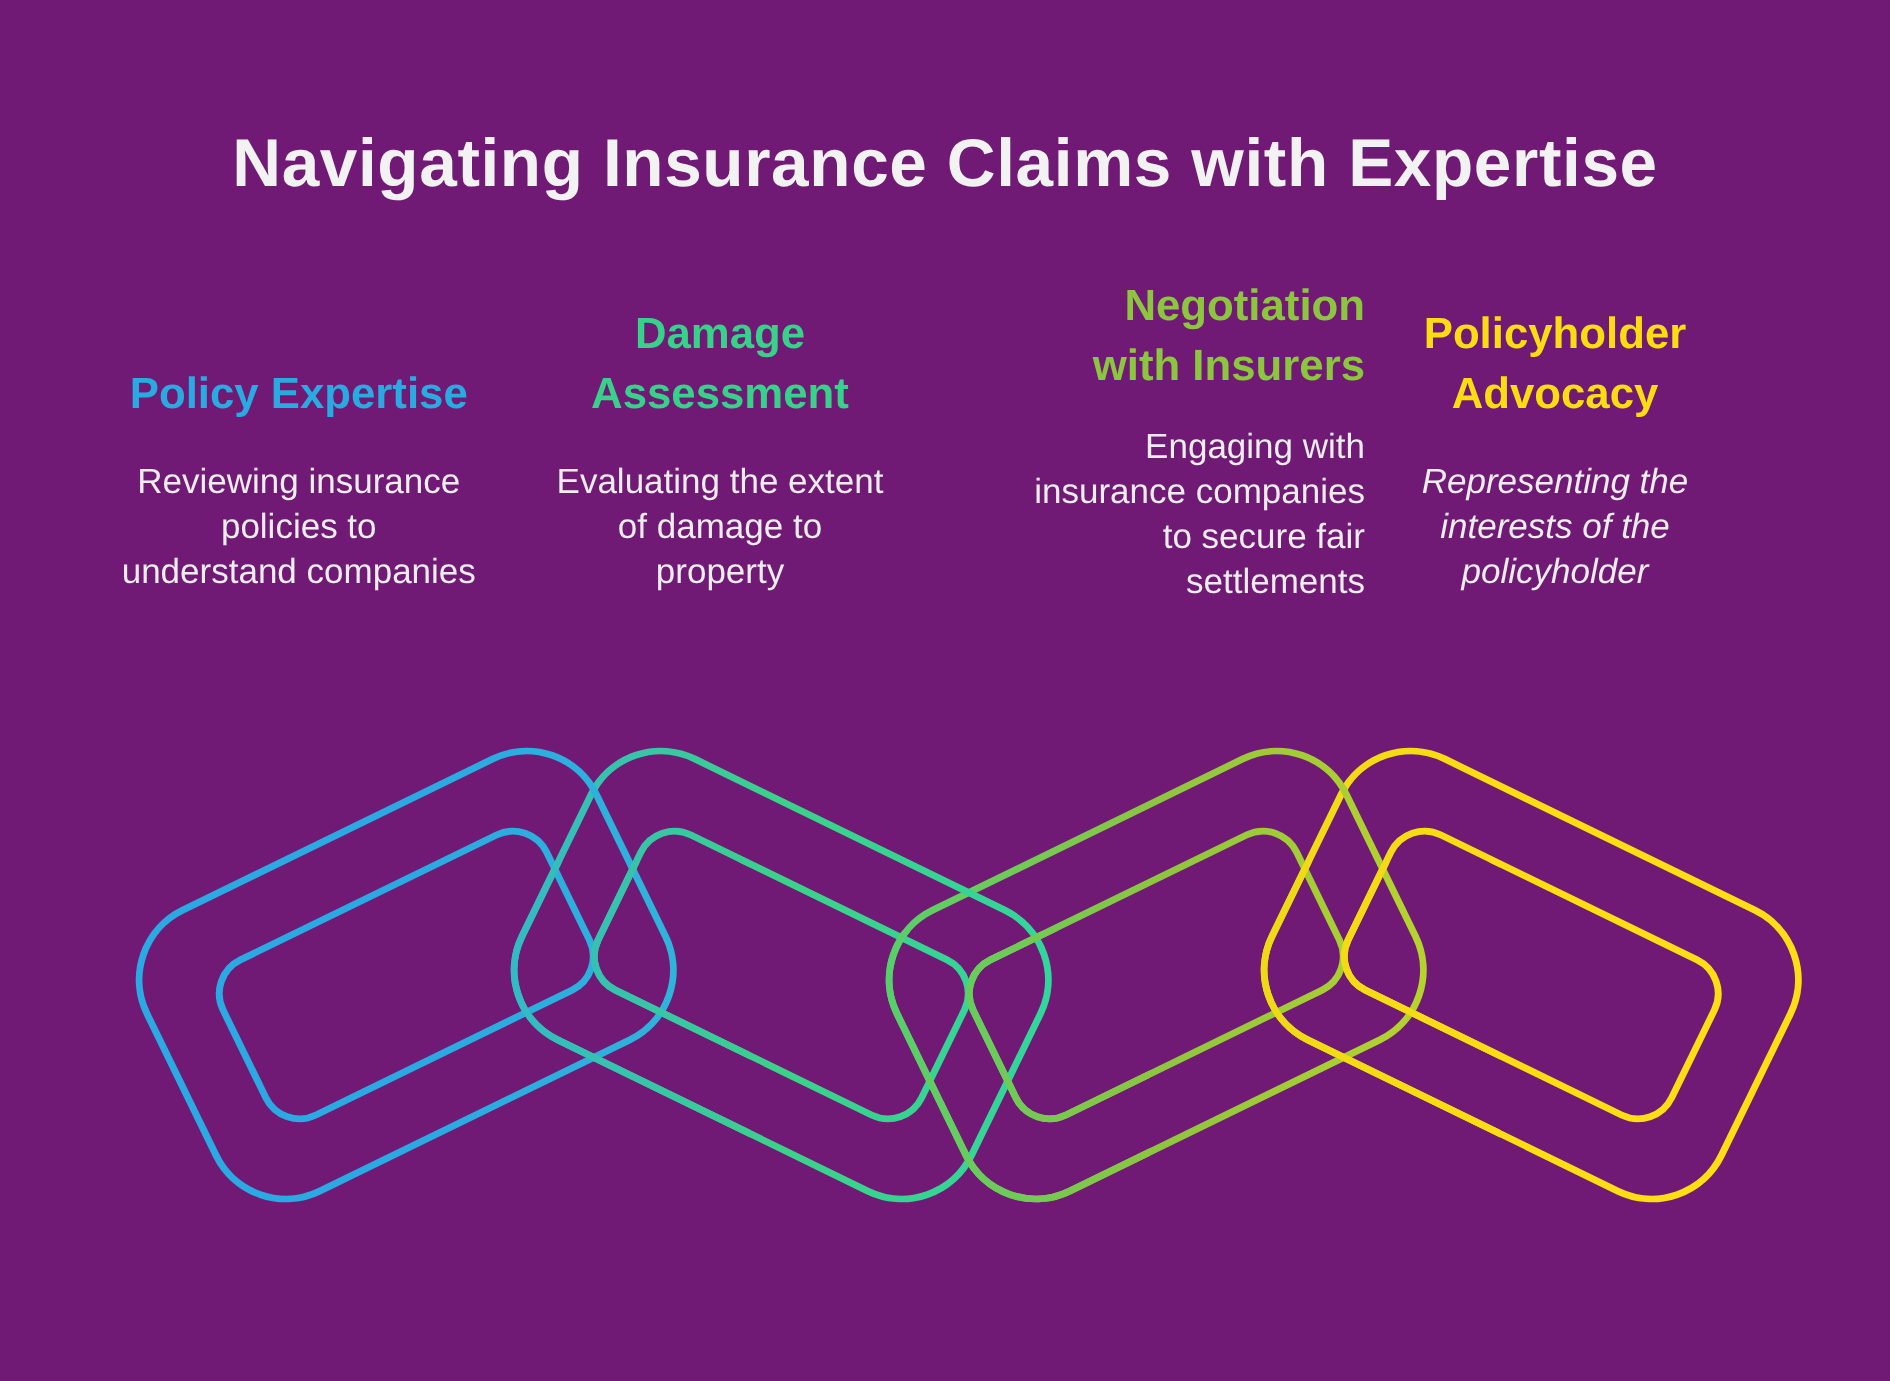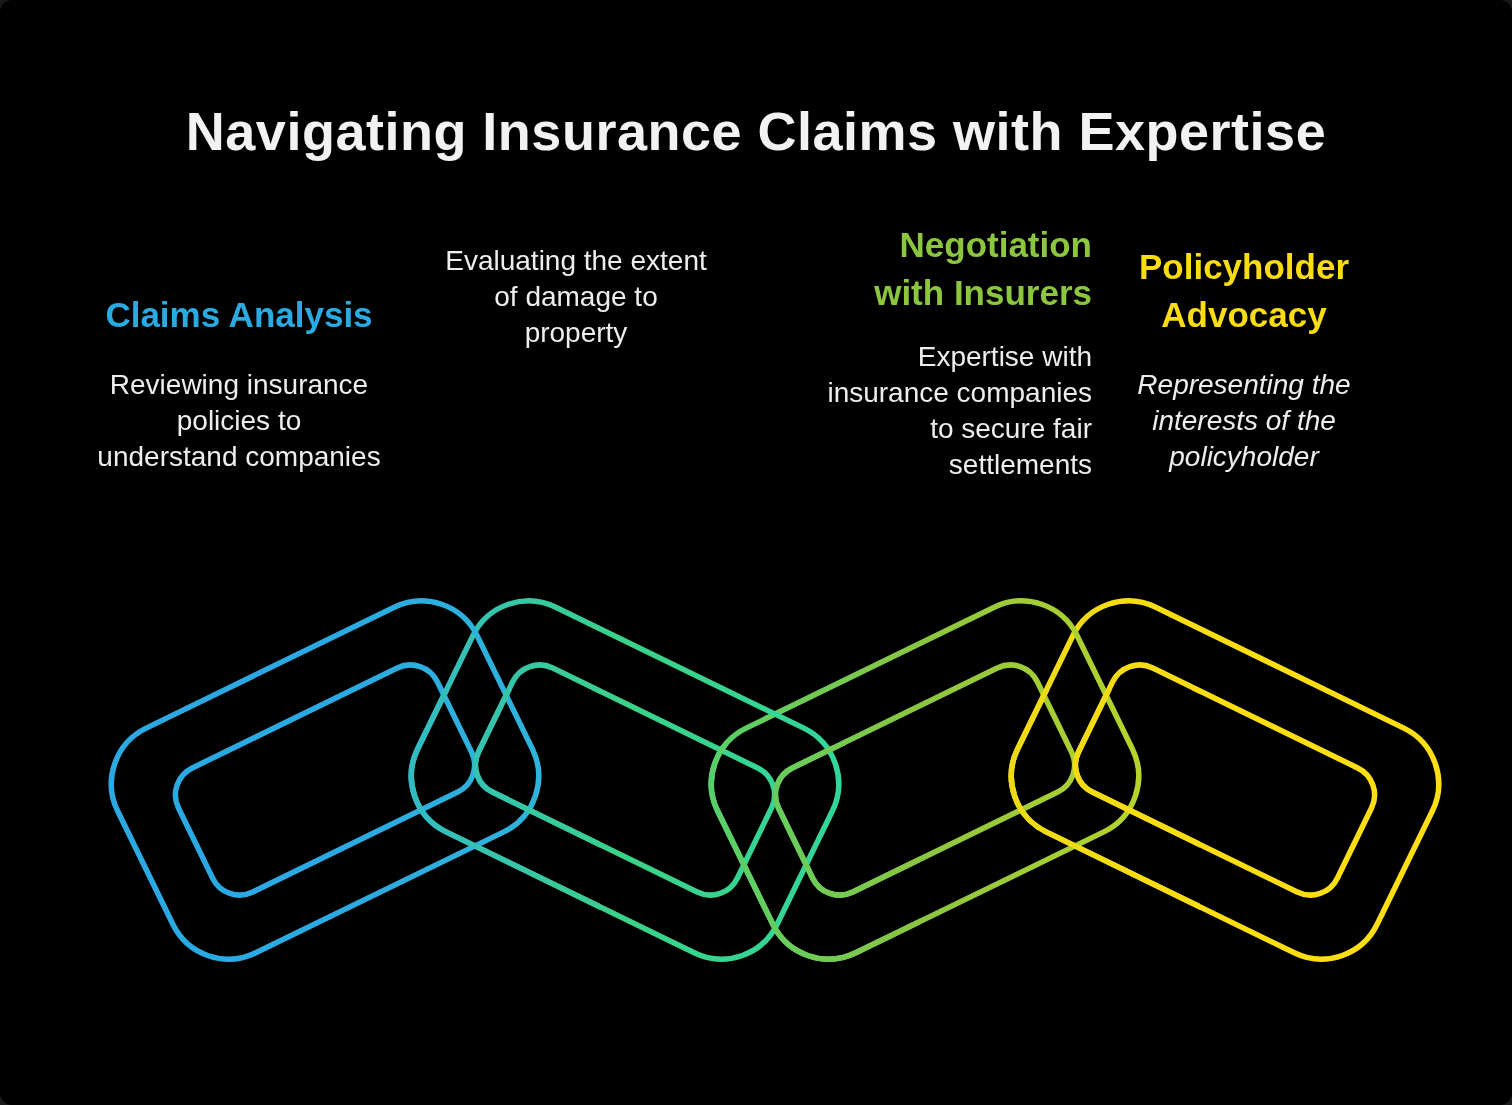--- a/index.html
+++ b/index.html
@@ -52,41 +52,43 @@
   .chain svg path{
     fill:none;
     stroke-width:5.5;
     stroke-linejoin:round;
     stroke-linecap:round;
   }
 </style>
 </head>
 <body>
 
-<div class="stage" style="background: #000000; border-radius: 12px;">
+<div class="stage" style="background: #701a75;">
 
   <h1 class="title" style="color: rgb(242, 242, 242);">Navigating Insurance Claims with Expertise</h1>
 
   <section class="col col-1">
-    <h2 style="color: rgb(41, 171, 226);">Claims Analysis</h2>
+    <h2 style="color: rgb(41, 171, 226);">Policy Expertise</h2>
     <p style="color: rgb(237, 237, 237);">Reviewing insurance
 policies to
 understand companies</p>
   </section>
 
   <section class="col col-2">
+    <h2 style="color: rgb(55, 209, 138);">Damage
+Assessment</h2>
     <p style="color: rgb(237, 237, 237);">Evaluating the extent
 of damage to
 property</p>
   </section>
 
   <section class="col col-3">
     <h2 style="color: rgb(140, 198, 63);">Negotiation
 with Insurers</h2>
-    <p style="color: rgb(237, 237, 237);">Expertise with
+    <p style="color: rgb(237, 237, 237);">Engaging with
 insurance companies
 to secure fair
 settlements</p>
   </section>
 
   <section class="col col-4">
     <h2 style="color: rgb(249, 220, 18);">Policyholder
 Advocacy</h2>
     <p style="color: rgb(237, 237, 237); font-style: italic;">Representing the
 interests of the

